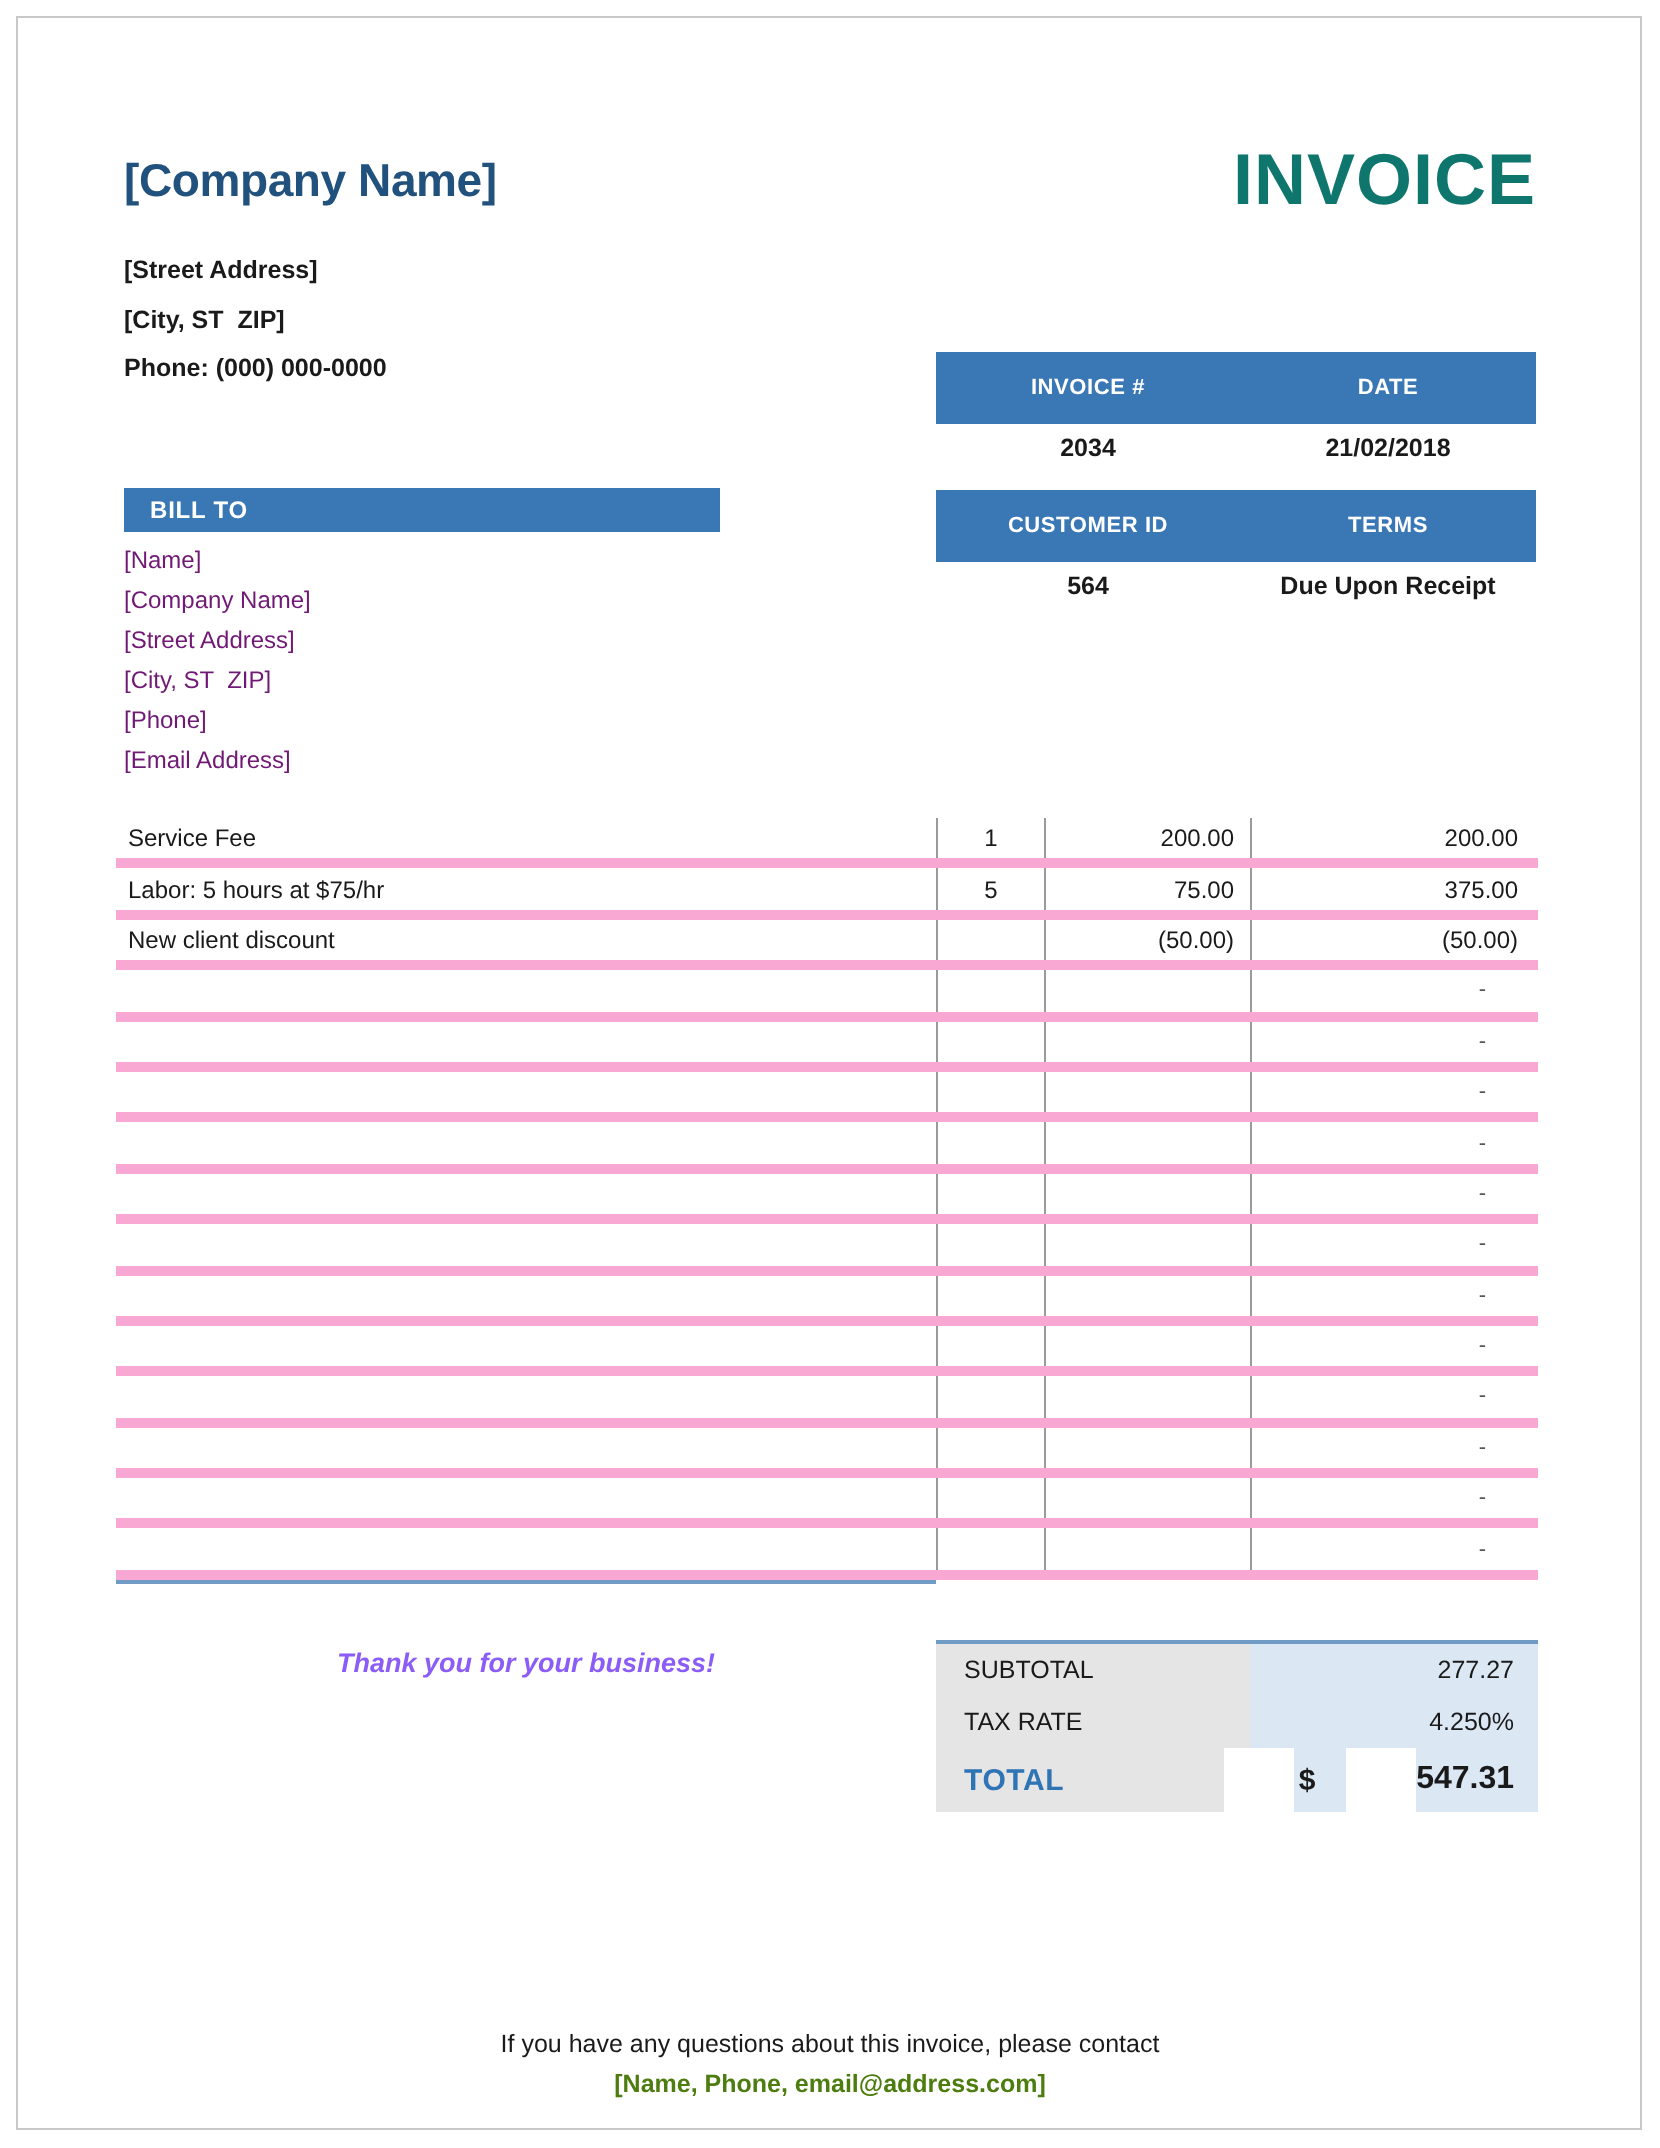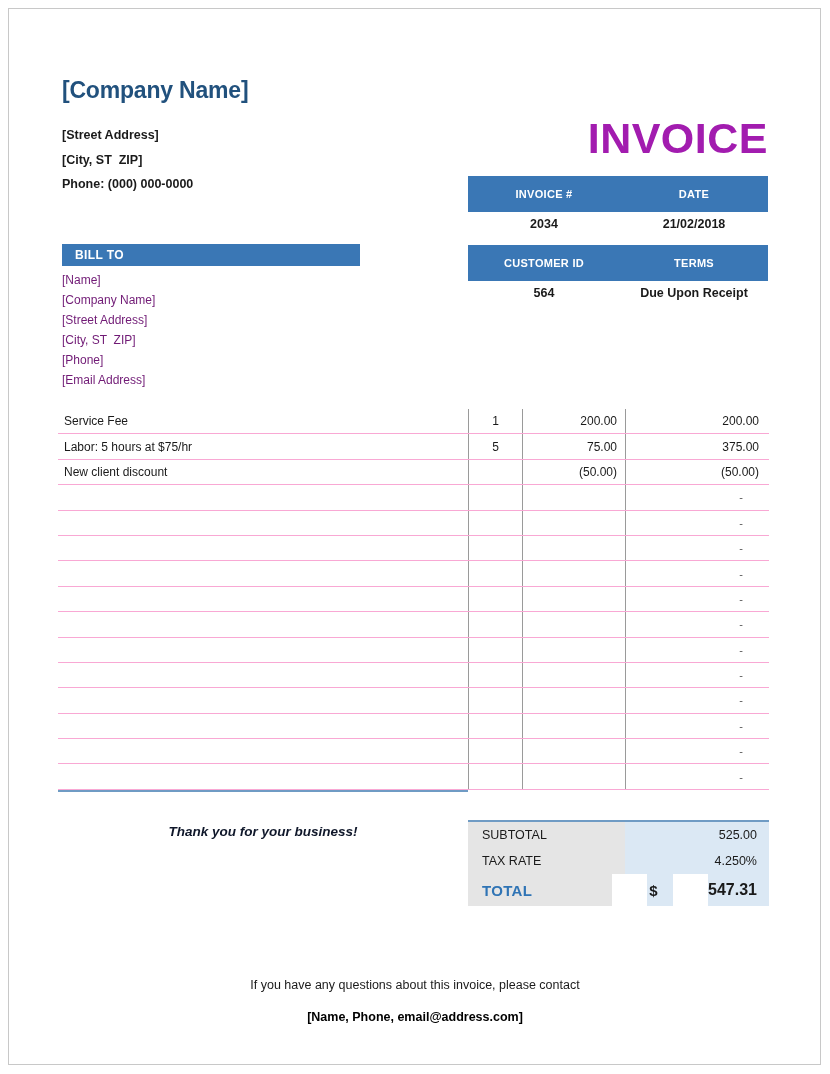--- a/index.html
+++ b/index.html
@@ -52,26 +52,25 @@
     font-weight: bold;
     color: #1a1a1a;
     line-height: 24.5px;
     white-space: pre;
   }
 
   .invoice-title {
     position: absolute;
     right: 62px;
     top: 72px;
-    font-size: 43px;
-    font-weight: bold;
-    color: #a21caf;
+    font-size: 36px;
+    font-weight: bold;
+    color: #0f766e;
     letter-spacing: 0.5px;
     line-height: 1;
-    margin-top: 45px;
   }
 
   
   .meta-table {
     position: absolute;
     left: 468px;
     width: 300px;
   }
   .meta-table.first { top: 176px; }
   .meta-table.second { top: 245px; }
@@ -158,21 +157,21 @@
 
   .items-head .col-desc  { text-align: left; }
   .items-head .col-qty   { text-align: center; }
   .items-head .col-price { text-align: center; }
   .items-head .col-amt   { text-align: center; }
 
   .row {
     display: flex;
     height: 25.4px;
     align-items: center;
-    border-bottom: 1px solid #f9a8d4;
+    border-bottom: 5px solid #f9a8d4;
     box-sizing: border-box;
   }
   .row .td {
     font-size: 12px;
     color: #1a1a1a;
     height: 100%;
     display: flex;
     align-items: center;
     box-sizing: border-box;
   }
@@ -195,21 +194,21 @@
   
   .thankyou {
     position: absolute;
     left: 58px;
     top: 824px;
     width: 410px;
     text-align: center;
     font-size: 13.5px;
     font-style: italic;
     font-weight: bold;
-    color: #0f172a;
+    color: #8b5cf6;
   }
 
   
   .totals {
     position: absolute;
     left: 468px;
     top: 820px;
     width: 301px;
     border-top: 2px solid #6f9bc4;
     box-sizing: border-box;
@@ -265,34 +264,33 @@
   .trow.total .tvalue {
     font-size: 16px;
     font-weight: bold;
   }
 
   
   .footer {
     position: absolute;
     left: 0;
     right: 0;
-    top: 975px;
+    top: 1012px;
     text-align: center;
   }
   .footer-line1 {
     font-size: 12.5px;
     color: #1a1a1a;
     line-height: 20px;
   }
   .footer-line2 {
     font-size: 12.5px;
     font-weight: bold;
-    color: #000000;
+    color: #4d7c0f;
     line-height: 20px;
-    margin-top: 12px;
   }
 </style>
 </head>
 <body>
 
 <div class="page">
   <div class="page-border"></div>
 
   <div class="company-block">
     <div class="company-name">[Company Name]</div>
@@ -436,21 +434,21 @@
       </div>
     <div class="items-bottom-rule"></div>
   </div>
 
   <div class="thankyou">Thank you for your business!</div>
 
   <div class="totals">
     <div class="trow">
       <div class="tlabel">SUBTOTAL</div>
       <div class="tcurrency"></div>
-      <div class="tvalue">525.00</div>
+      <div class="tvalue">277.27</div>
     </div>
     <div class="trow">
       <div class="tlabel">TAX RATE</div>
       <div class="tcurrency"></div>
       <div class="tvalue">4.250%</div>
     </div>
     <div class="trow total">
       <div class="tlabel">TOTAL</div>
       <div class="tcurrency">$</div>
       <div class="tvalue">547.31</div>

